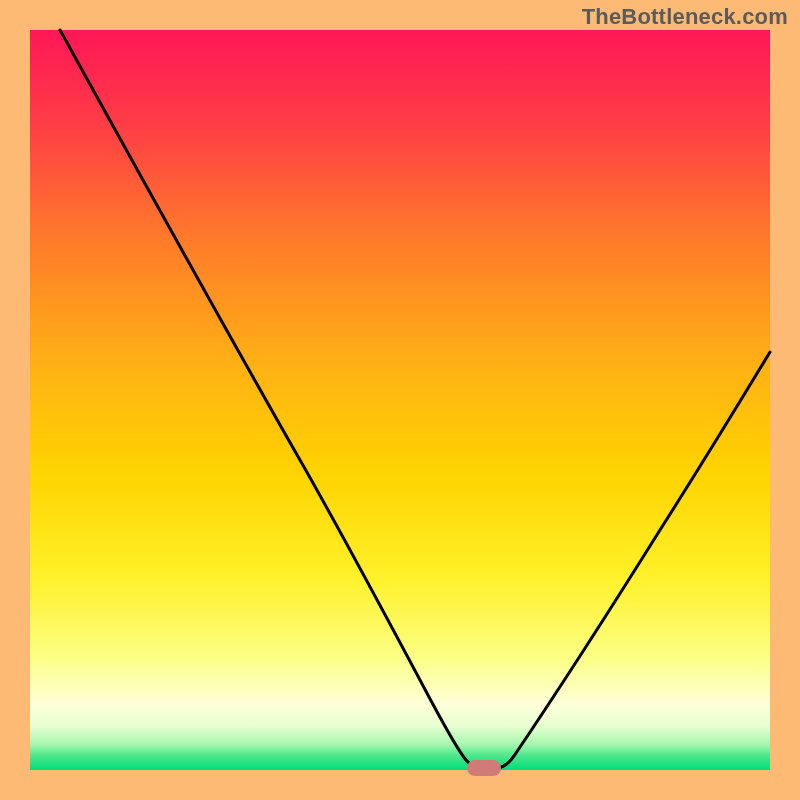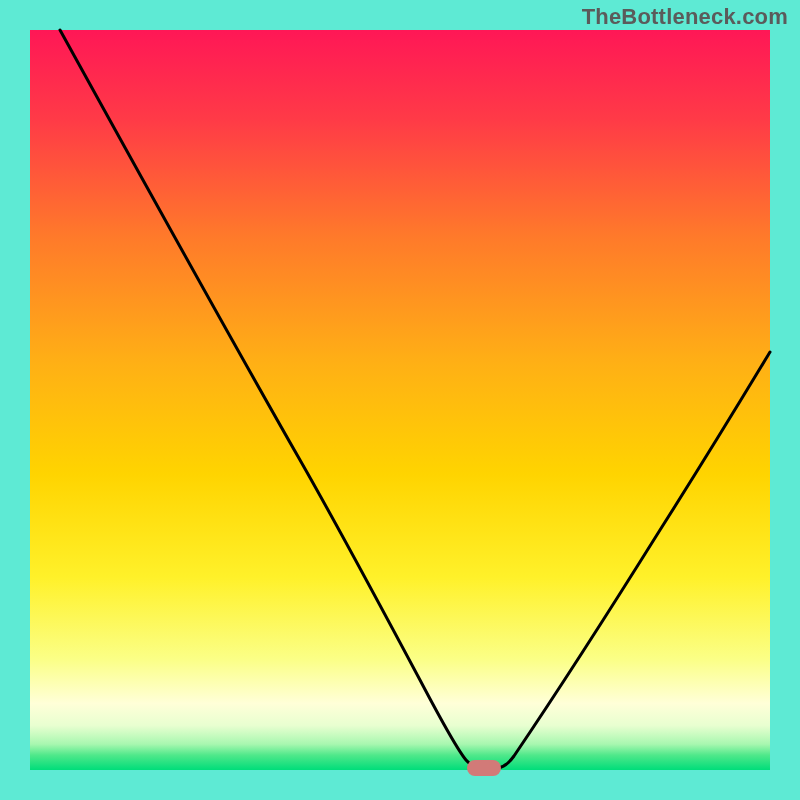--- a/index.html
+++ b/index.html
@@ -7,21 +7,21 @@
     padding: 0;
     width: 800px;
     height: 800px;
     background: #000;
     overflow: hidden;
   }
   .container {
     position: relative;
     width: 800px;
     height: 800px;
-    background: #5eead4;
+    background: #fdba74;
   }
   .watermark {
     position: absolute;
     top: 4px;
     right: 12px;
     font-family: Arial, Helvetica, sans-serif;
     font-size: 22px;
     font-weight: 600;
     color: #5b5b5b;
     letter-spacing: 0.2px;

